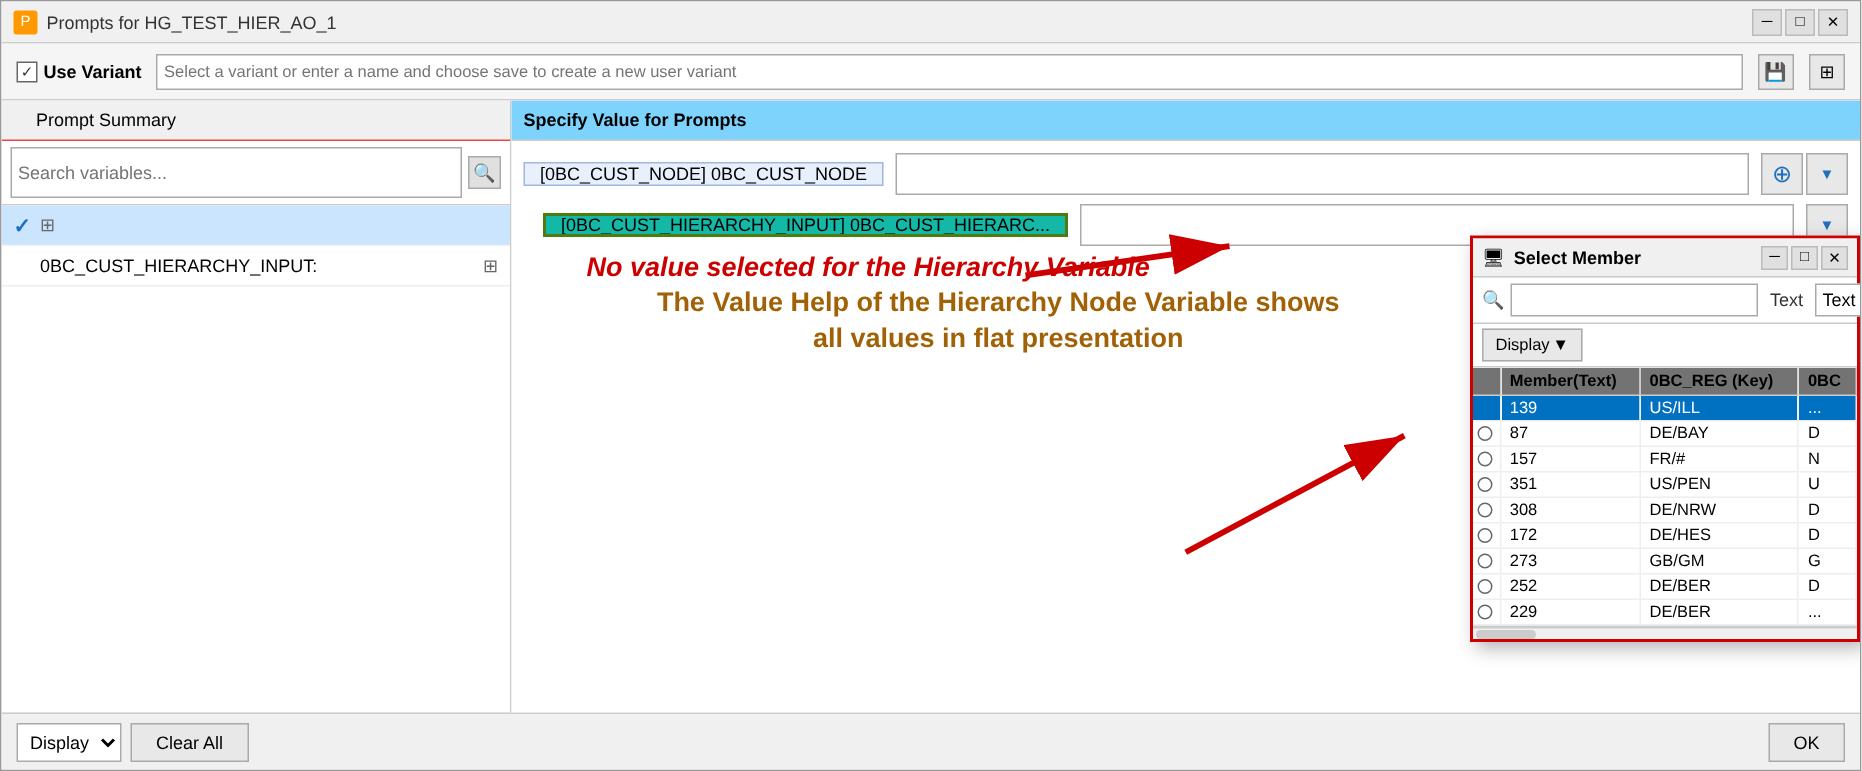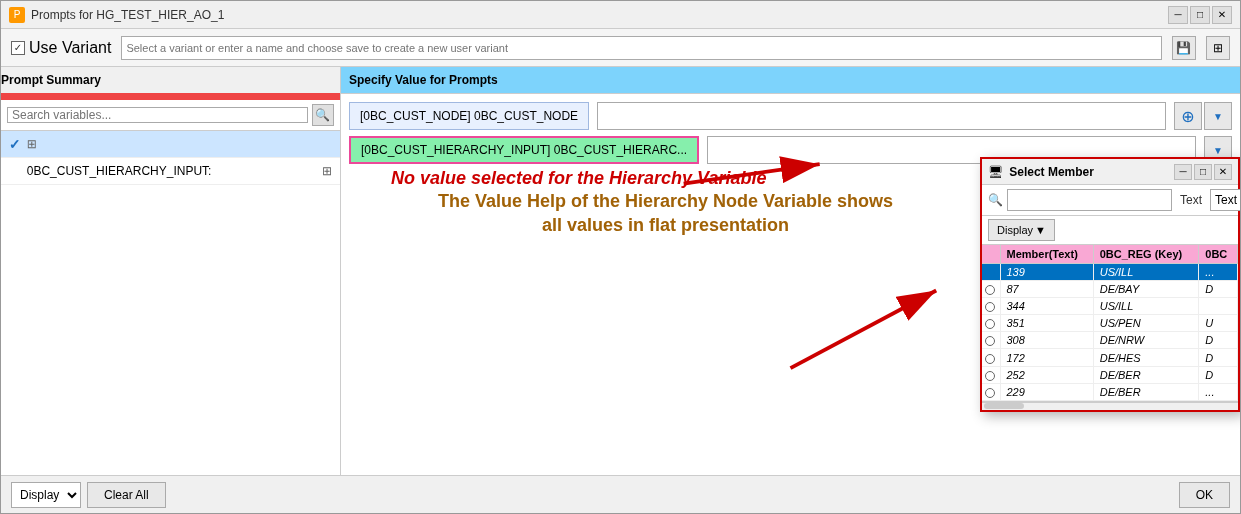--- a/index.html
+++ b/index.html
@@ -12,49 +12,49 @@
     .title-bar { background: #f0f0f0; border-bottom: 1px solid #ccc; padding: 4px 8px; display: flex; align-items: center; justify-content: space-between; height: 28px; }
     .title-bar-left { display: flex; align-items: center; gap: 6px; }
     .title-icon { width: 16px; height: 16px; background: #ff9900; border-radius: 2px; display: flex; align-items: center; justify-content: center; font-size: 10px; color: white; }
     .title-text { font-size: 12px; color: #333; }
     .title-bar-controls { display: flex; gap: 2px; }
     .title-btn { width: 20px; height: 18px; background: #e0e0e0; border: 1px solid #bbb; font-size: 10px; cursor: pointer; display: flex; align-items: center; justify-content: center; }
 
     
     .variant-bar { display: flex; align-items: center; padding: 6px 10px; gap: 10px; border-bottom: 1px solid #ccc; background: #f5f5f5; height: 38px; }
     .checkbox-area { display: flex; align-items: center; gap: 4px; }
-    .variant-label { font-size: 16px; font-weight: normal; }
+    .variant-label { font-size: 12px; font-weight: bold; }
     .variant-select { flex: 1; height: 24px; border: 1px solid #aaa; padding: 0 4px; font-size: 11px; background: white; color: #555; }
     .variant-btn { width: 24px; height: 24px; background: #e8e8e8; border: 1px solid #aaa; display: flex; align-items: center; justify-content: center; cursor: pointer; font-size: 12px; }
 
     
     .content-area { display: flex; flex: 1; overflow: hidden; }
 
     
     .left-panel { width: 340px; border-right: 1px solid #ccc; display: flex; flex-direction: column; background: #fff; }
-    .panel-title { font-size: 12px; font-weight: bold; padding: 6px 0; background: #f0f0f0; border-bottom: 7px solid #ef4444; }
+    .panel-title { font-size: 12px; font-weight: normal; padding: 6px 23px; background: #f0f0f0; border-bottom: 1px solid #ef4444; }
     .search-bar { display: flex; align-items: center; padding: 4px 6px; border-bottom: 1px solid #ccc; gap: 4px; }
-    .search-input { flex: 1; height: 16px; border: 1px solid #aaa; padding: 0 4px; font-size: 12px; }
+    .search-input { flex: 1; height: 34px; border: 1px solid #aaa; padding: 0 4px; font-size: 12px; }
     .search-icon-btn { width: 22px; height: 22px; background: #e0e0e0; border: 1px solid #aaa; display: flex; align-items: center; justify-content: center; cursor: pointer; font-size: 12px; }
 
     .var-list { flex: 1; overflow-y: auto; }
     .var-item { display: flex; align-items: center; padding: 5px 8px; cursor: pointer; border-bottom: 1px solid #eee; gap: 6px; }
     .var-item.active { background: #cce5ff; }
     .var-item .check-mark { color: #2070c0; font-size: 14px; font-weight: bold; }
     .var-item .var-name { flex: 1; font-size: 12px; }
     .var-item .var-icon { font-size: 12px; color: #666; }
 
     
     .right-panel { flex: 1; display: flex; flex-direction: column; background: #fff; position: relative; }
     .right-panel-title { font-size: 12px; font-weight: bold; padding: 6px 8px; background: #7dd3fc; border-bottom: 1px solid #ccc; }
 
     .prompt-rows { padding: 8px; display: flex; flex-direction: column; gap: 6px; }
     .prompt-row { display: flex; align-items: center; gap: 8px; }
-    .prompt-label { background: #e8f0fe; border: 1px solid #a0b8e0; padding: 4px 10px; font-size: 12px; min-width: 220px; height: 28px; display: flex; align-items: center; white-space: nowrap; overflow: hidden; }
-    .prompt-label.highlighted { background: #86efac; border: 2px solid #ec4899; }
+    .prompt-label { background: #e8f0fe; border: 1px solid #a0b8e0; padding: 4px 10px; font-size: 12px; min-width: 220px; height: 16px; display: flex; align-items: center; white-space: nowrap; overflow: hidden; }
+    .prompt-label.highlighted { background: #14b8a6; border: 2px solid #4d7c0f; margin-left: 13px; }
     .prompt-value { flex: 1; height: 28px; border: 1px solid #aaa; padding: 0 4px; font-size: 12px; background: white; }
     .prompt-btn-group { display: flex; gap: 2px; }
     .prompt-btn { width: 28px; height: 28px; background: #e8e8e8; border: 1px solid #aaa; display: flex; align-items: center; justify-content: center; cursor: pointer; font-size: 14px; color: #2070c0; }
 
     
     .annotation-area { position: absolute; top: 60px; left: 10px; right: 300px; pointer-events: none; }
     .annotation-text1 { color: #cc0000; font-size: 18px; font-weight: bold; font-style: italic; margin-top: 40px; margin-left: 40px; line-height: 1.3; }
     .annotation-text2 { color: #a16207; font-size: 18px; font-weight: bold; margin-left: 40px; line-height: 1.3; text-align: center; }
 
     
@@ -83,23 +83,23 @@
     .popup-search-icon { width: 20px; height: 20px; display: flex; align-items: center; justify-content: center; font-size: 12px; color: #555; }
     .popup-text-label { font-size: 12px; color: #333; padding: 0 4px; }
     .popup-text-dropdown { height: 22px; border: 1px solid #aaa; font-size: 12px; background: white; }
 
     .popup-toolbar { display: flex; align-items: center; padding: 3px 6px; border-bottom: 1px solid #ccc; gap: 4px; }
     .popup-display-btn { height: 22px; padding: 0 8px; border: 1px solid #aaa; background: #e8e8e8; font-size: 11px; cursor: pointer; display: flex; align-items: center; gap: 2px; }
 
     
     .popup-table { flex: 1; overflow-y: auto; overflow-x: hidden; border-bottom: 1px solid #ccc; }
     table { width: 100%; border-collapse: collapse; font-size: 11px; }
-    thead tr { background: #f9a8d4; border-bottom: 1px solid #ccc; }
+    thead tr { background: #737373; border-bottom: 1px solid #ccc; }
     thead th { padding: 3px 6px; text-align: left; border-right: 1px solid #ccc; font-size: 11px; font-weight: bold; white-space: nowrap; overflow: hidden; }
-    tbody tr { border-bottom: 1px solid #eee; font-style: italic; }
+    tbody tr { border-bottom: 1px solid #eee; }
     tbody tr.selected { background: #0070c0; color: white; }
     tbody tr.selected td { color: white; }
     tbody td { padding: 2px 6px; border-right: 1px solid #eee; white-space: nowrap; overflow: hidden; }
     .radio-cell { width: 18px; padding: 2px 3px; }
     .radio-dot { width: 10px; height: 10px; border-radius: 50%; border: 1px solid #666; display: inline-block; vertical-align: middle; }
     .radio-dot.filled { background: #0070c0; border-color: #0070c0; }
 
     
     .scroll-area { height: 8px; background: #f0f0f0; border-top: 1px solid #ccc; display: flex; align-items: center; }
     .scroll-thumb { height: 6px; background: #ccc; border-radius: 3px; margin: 0 2px; flex: 0 0 40px; }
@@ -248,41 +248,47 @@
                   <td>...</td>
                 </tr>
                 <tr>
                   <td class="radio-cell"><span class="radio-dot"></span></td>
                   <td>87</td>
                   <td>DE/BAY</td>
                   <td>D</td>
                 </tr>
                 <tr>
                   <td class="radio-cell"><span class="radio-dot"></span></td>
-                  <td>344</td>
-                  <td>US/ILL</td>
-                  <td></td>
+                  <td>157</td>
+                  <td>FR/#</td>
+                  <td>N</td>
                 </tr>
                 <tr>
                   <td class="radio-cell"><span class="radio-dot"></span></td>
                   <td>351</td>
                   <td>US/PEN</td>
                   <td>U</td>
                 </tr>
                 <tr>
                   <td class="radio-cell"><span class="radio-dot"></span></td>
                   <td>308</td>
                   <td>DE/NRW</td>
                   <td>D</td>
                 </tr>
                 <tr>
                   <td class="radio-cell"><span class="radio-dot"></span></td>
                   <td>172</td>
                   <td>DE/HES</td>
                   <td>D</td>
+                </tr>
+                <tr>
+                  <td class="radio-cell"><span class="radio-dot"></span></td>
+                  <td>273</td>
+                  <td>GB/GM</td>
+                  <td>G</td>
                 </tr>
                 <tr>
                   <td class="radio-cell"><span class="radio-dot"></span></td>
                   <td>252</td>
                   <td>DE/BER</td>
                   <td>D</td>
                 </tr>
                 <tr>
                   <td class="radio-cell"><span class="radio-dot"></span></td>
                   <td>229</td>

